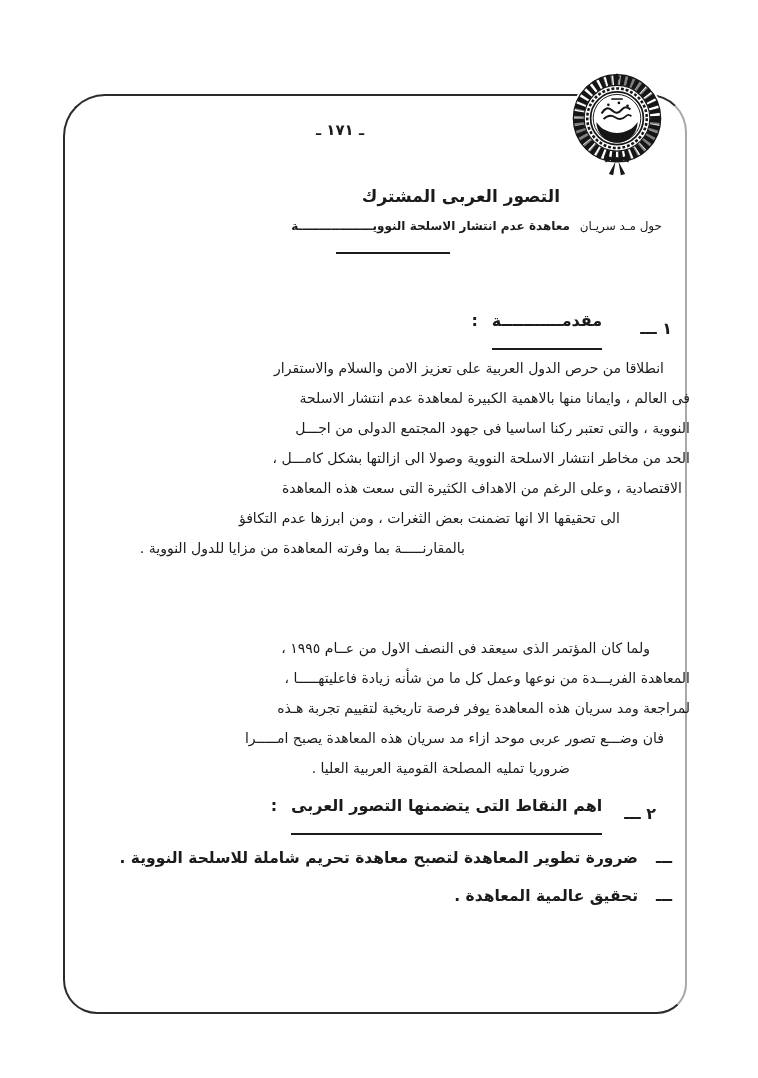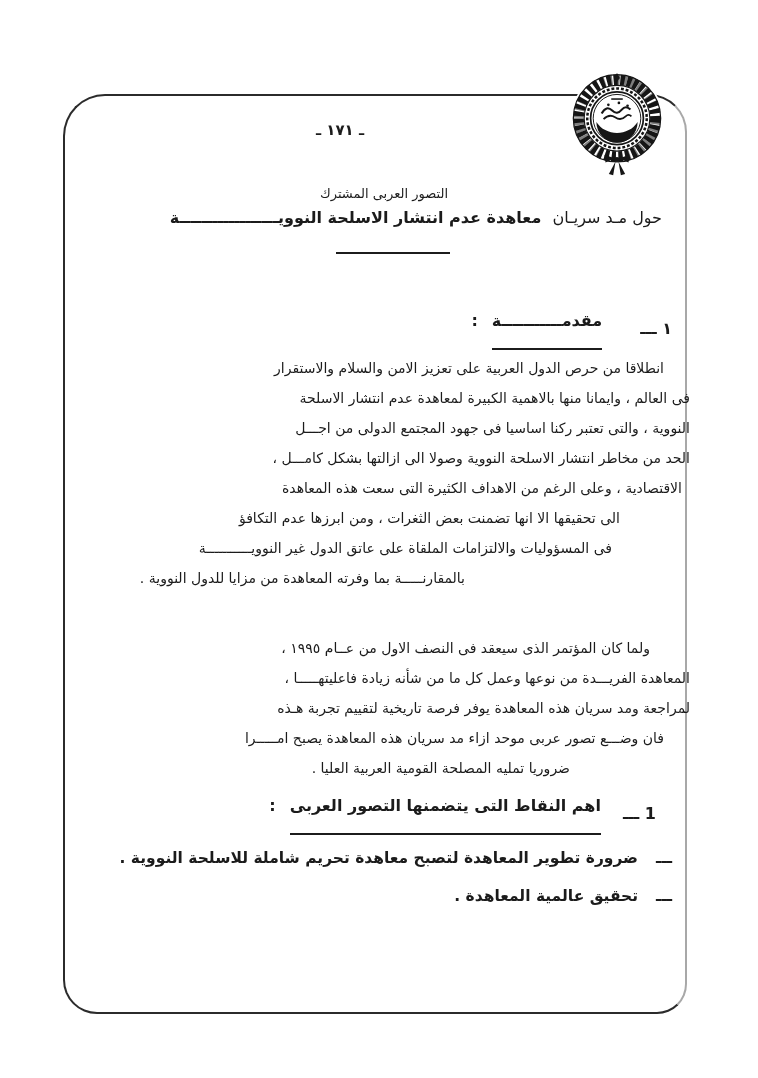--- a/index.html
+++ b/index.html
@@ -21,26 +21,26 @@
 
   
   .emblem{left:569px;top:70px;width:96px;height:108px;}
   .emblem svg{width:100%;height:100%;display:block;}
 
   .page-number{
     top:121px;left:250px;width:180px;text-align:center;
     font-size:15px;font-weight:700;letter-spacing:1px;white-space:nowrap;
   }
   .doc-title{
-    top:186px;left:320px;width:240px;text-align:left;
-    font-size:13px;font-weight:400;white-space:nowrap;direction:rtl;
+    top:186px;left:320px;width:240px;text-align:right;
+    font-size:17px;font-weight:700;white-space:nowrap;direction:rtl;
   }
   .doc-subtitle{
-    top:208px;right:96px;direction:rtl;white-space:nowrap;
-    font-size:16px;
+    top:219px;right:96px;direction:rtl;white-space:nowrap;
+    font-size:12px;
   }
   .doc-subtitle .lead{font-weight:400;margin-left:6px;}
   .doc-subtitle .main{font-weight:700;}
   .subtitle-underline{
     left:336px;top:252px;width:114px;height:2px;background:#1c1c1c;
   }
 
   .section-heading{
     direction:rtl;display:flex;align-items:flex-start;
     font-size:16px;font-weight:700;line-height:30px;white-space:nowrap;
@@ -120,34 +120,33 @@
   <span class="h-colon">:</span>
 </div>
 
 <div class="abs para para-1">
   <div class="line" style="padding-right:26px">انطلاقا  من حرص الدول العربية على تعزيز الامن والسلام والاستقرار</div>
   <div class="line">فى العالم ،  وايمانا منها بالاهمية الكبيرة لمعاهدة عدم انتشار الاسلحة</div>
   <div class="line">النووية ،  والتى تعتبر ركنا اساسيا فى جهود المجتمع الدولى من اجـــل</div>
   <div class="line">الحد من مخاطر انتشار الاسلحة النووية وصولا الى ازالتها بشكل كامـــل ،</div>
   <div class="line" style="padding-right:8px">الاقتصادية ،   وعلى الرغم من الاهداف الكثيرة التى سعت هذه المعاهدة</div>
   <div class="line" style="padding-right:70px">الى تحقيقها الا انها تضمنت بعض الثغرات ،  ومن ابرزها عدم التكافؤ</div>
-  <div class="line" style="padding-right:78px">فى المسؤوليات والالتزامات الملقاة على عاتق الدول غير النوويـــــــــــة</div>
   <div class="line" style="padding-right:225px">بالمقارنـــــة بما وفرته المعاهدة من مزايا للدول النووية .</div>
 </div>
 
 <div class="abs para para-2">
   <div class="line" style="padding-right:40px">ولما كان المؤتمر الذى سيعقد فى النصف الاول من عــام ١٩٩٥ ،</div>
   <div class="line">المعاهدة الفريـــدة من نوعها وعمل كل ما من شأنه زيادة فاعليتهـــــا ،</div>
   <div class="line">لمراجعة ومد سريان هذه المعاهدة يوفر فرصة تاريخية لتقييم تجربة هـذه</div>
   <div class="line" style="padding-right:26px">فان وضـــع تصور عربى موحد ازاء مد سريان هذه المعاهدة يصبح امـــــرا</div>
   <div class="line" style="padding-right:120px">ضروريا تمليه المصلحة القومية العربية العليا .</div>
 </div>
 
 <div class="abs section-heading heading-2">
-  <span class="h-num">1 ـــ</span>
+  <span class="h-num">٢ ـــ</span>
   <span class="h-gap2"></span>
   <span class="h-title">اهم النقاط التى يتضمنها التصور العربى</span>
   <span class="h-colon">:</span>
 </div>
 
 <div class="abs points point-1">
   <div class="point">
     <span class="marker">ـــ</span>
     <span class="ptext">ضرورة تطوير المعاهدة لتصبح معاهدة تحريم شاملة للاسلحة النووية .</span>
   </div>

